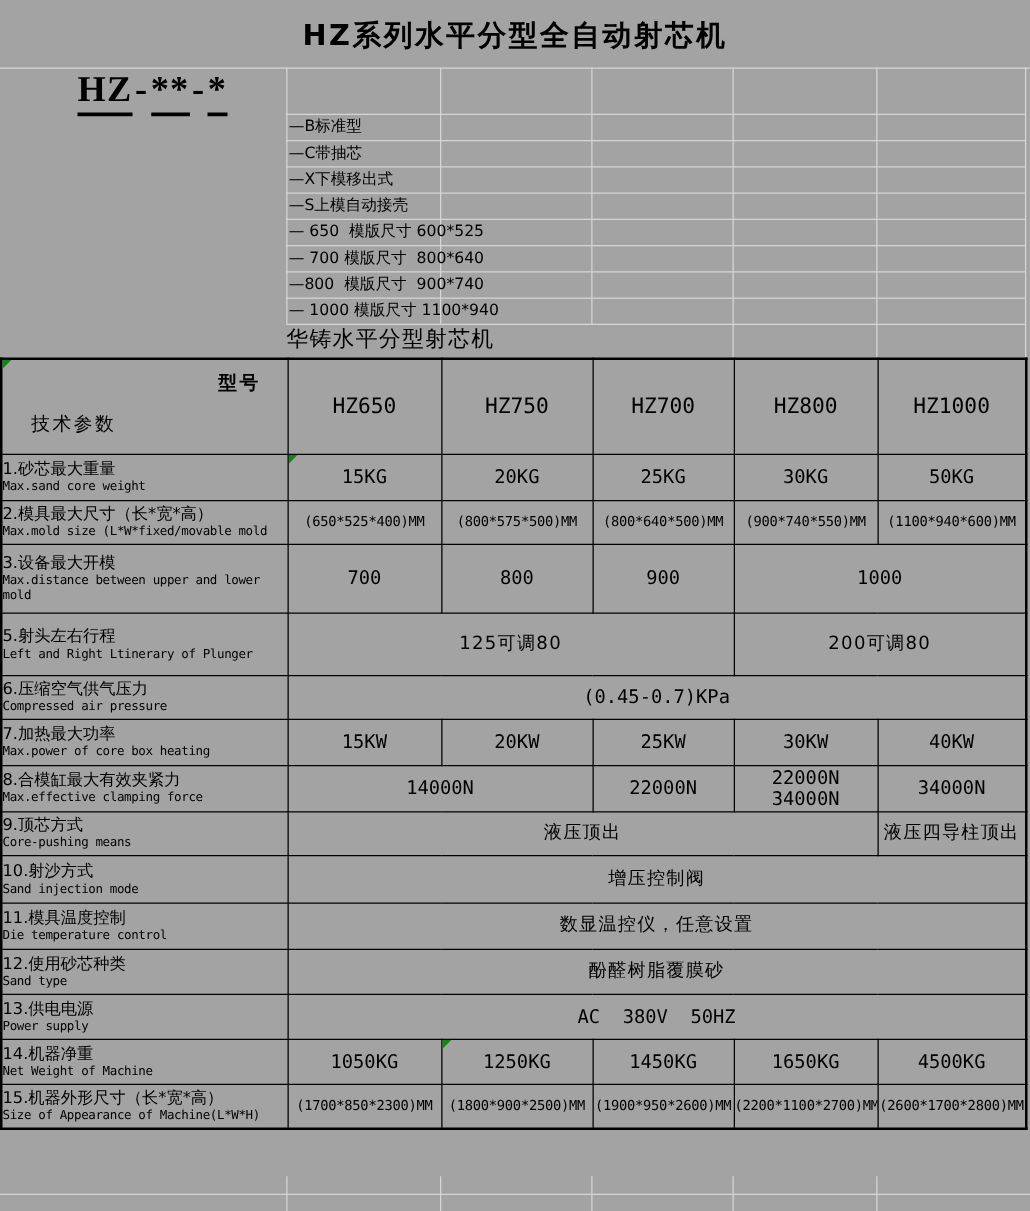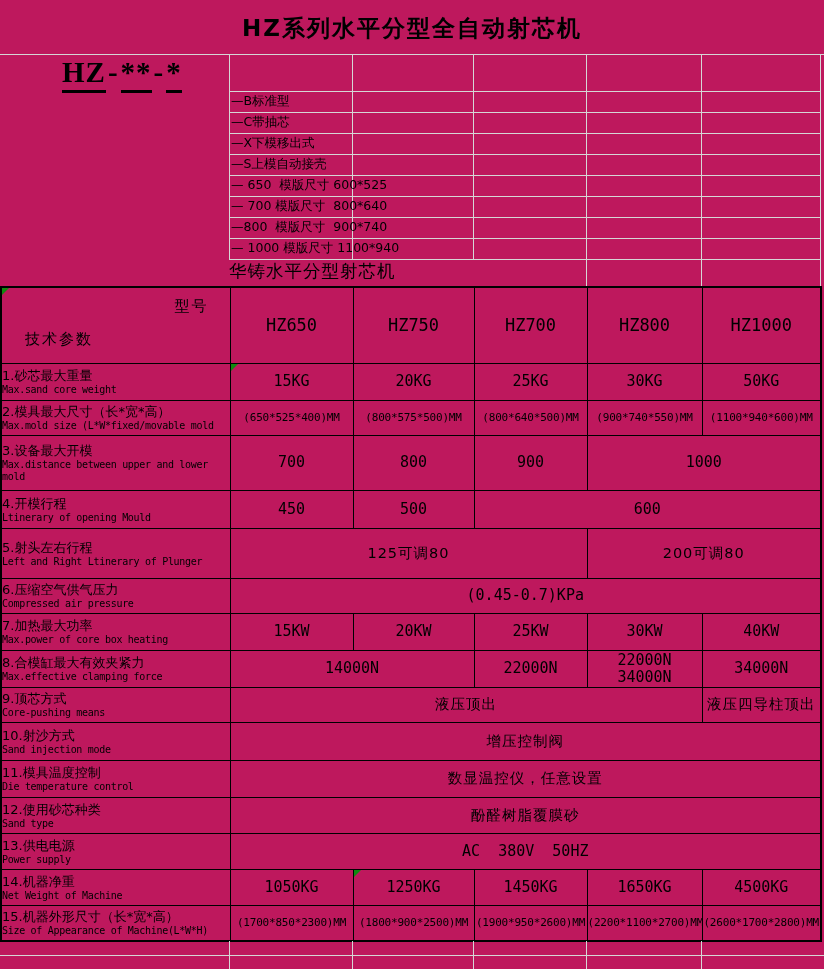--- a/index.html
+++ b/index.html
@@ -1,16 +1,16 @@
 <!DOCTYPE html>
 <html><head>
 <meta charset="utf-8">
 <style>
   html,body{margin:0;padding:0;background:#fff;}
-  #sheet{position:relative;width:824px;height:969px;background:#be185d;color:#000;
+  #sheet{position:relative;width:824px;height:969px;background:#a3a3a3;color:#000;
          font-family:"DejaVu Sans",sans-serif;overflow:hidden;}
   .gl{position:absolute;background:#d6d6d6;}
   .glh{height:1px;}
   .glv{width:1px;}
 
   
   .title{position:absolute;top:13px;left:0;right:0;text-align:center;
          font-size:23px;font-weight:bold;letter-spacing:2px;white-space:pre;}
   .model-code{position:absolute;top:56px;left:62px;font-family:"Liberation Serif",serif;
          font-weight:bold;font-size:29px;letter-spacing:1px;text-align:right;}
@@ -30,21 +30,21 @@
   .en{font-family:"DejaVu Sans Mono",monospace;font-size:10px;letter-spacing:-0.3px;line-height:12px;}
   th.model{font-family:"DejaVu Sans Mono",monospace;font-size:17px;font-weight:normal;text-align:center;}
   td.value{text-align:center;font-family:"DejaVu Sans Mono",monospace;font-size:15px;
        line-height:17px;white-space:pre-wrap;}
   td.cjk{font-family:"DejaVu Sans",sans-serif;font-size:14.5px;letter-spacing:1px;}
   td.dims{font-size:11px;letter-spacing:-0.2px;}
   td.rel{position:relative;}
   .tri{position:absolute;top:0;left:0;width:0;height:0;
        border-top:7px solid #0f8a0f;border-right:7px solid transparent;}
   .corner{position:relative;}
-  .corner .tr-label{position:absolute;top:9px;right:21px;font-size:15px;letter-spacing:2px;}
+  .corner .tr-label{position:absolute;top:9px;right:21px;font-size:15px;letter-spacing:2px;font-weight:bold;}
   .corner .bl-label{position:absolute;bottom:14px;left:3px;font-size:15px;letter-spacing:2px;margin-left:20px;}
 </style>
 </head>
 <body>
 
 <div id="sheet">
 
   <div class="title">HZ系列水平分型全自动射芯机</div>
 
   <div class="gl glh" style="top:54px;left:0;width:824px;"></div>
@@ -130,29 +130,20 @@
       <td class="param">
         <div class="zh">3.设备最大开模</div>
         <div class="en">Max.distance between upper and lower mold</div>
       </td>
       <td class="value">700</td>
       <td class="value">800</td>
       <td class="value">900</td>
       <td class="value" colspan="2">1000</td>
     </tr>
 
-    <tr style="height:38px;">
-      <td class="param">
-        <div class="zh">4.开模行程</div>
-        <div class="en">Ltinerary of opening Mould</div>
-      </td>
-      <td class="value">450</td>
-      <td class="value">500</td>
-      <td class="value" colspan="3">600</td>
-    </tr>
 
     <tr style="height:50px;">
       <td class="param">
         <div class="zh">5.射头左右行程</div>
         <div class="en">Left and Right Ltinerary of Plunger</div>
       </td>
       <td class="value cjk" colspan="3">125可调80</td>
       <td class="value cjk" colspan="2">200可调80</td>
     </tr>
 

